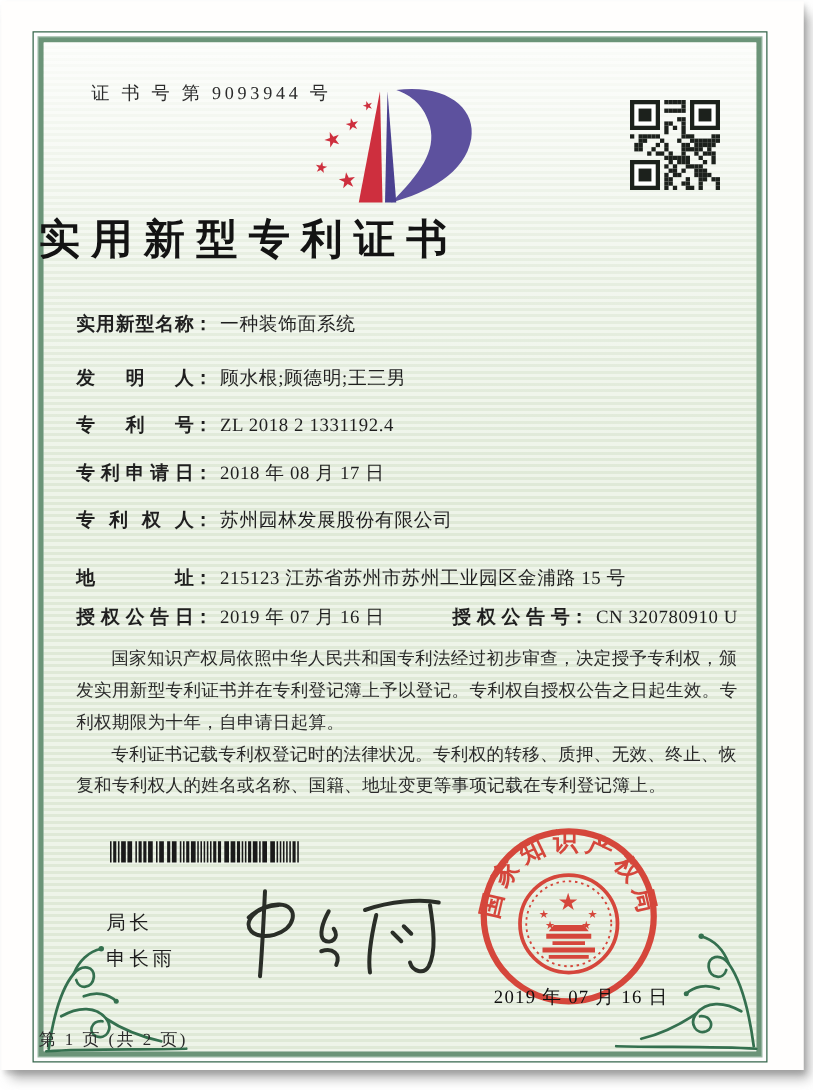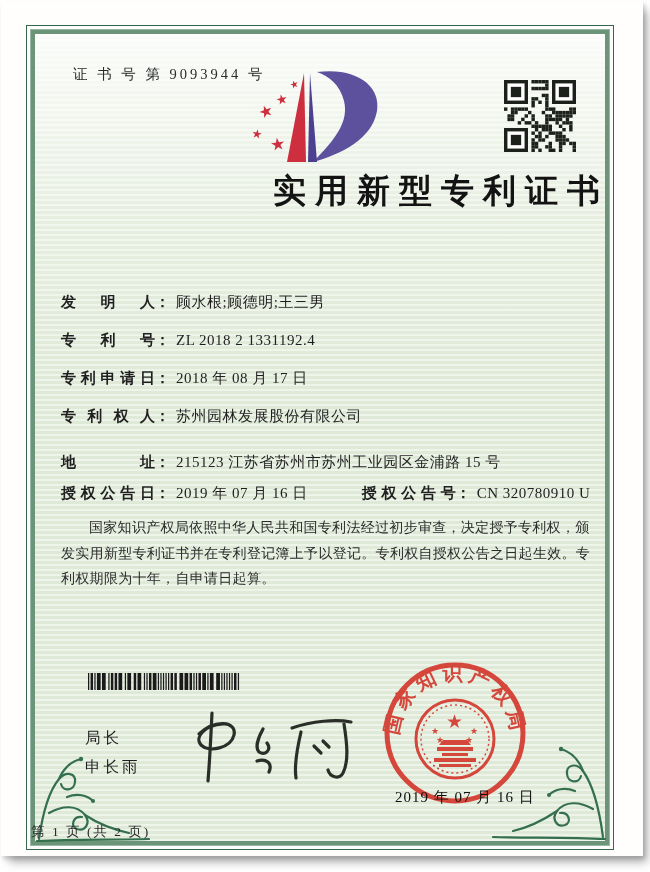--- a/index.html
+++ b/index.html
@@ -19,21 +19,21 @@
     box-shadow:6px 8px 9px -2px rgba(110,110,110,.55),2px 3px 4px rgba(130,130,130,.35);}
   .frame{position:absolute;left:30px;top:29px;width:578px;height:815px;
     border:4px solid var(--frame-band);
     box-shadow:inset 0 0 0 1px var(--frame-dark),0 0 0 1px #9ab8a4,0 0 0 4px #fdfdfd,0 0 0 5px #35654a;}
   .inner{position:absolute;left:0;top:0;right:0;bottom:0;overflow:hidden;
     background:repeating-linear-gradient(180deg,var(--paper) 0 2.5px,var(--stripe) 2.5px 5px);}
   .inner::after{content:"";position:absolute;inset:0;
     background:linear-gradient(180deg,rgba(255,255,255,.85),rgba(255,255,255,.25) 22%,rgba(255,255,255,0) 45%);}
   .abs{position:absolute;}
   .cert-number{left:60px;top:64px;font-size:14.5px;letter-spacing:3px;color:#2b2b2b;z-index:3;margin-left:12px;}
-  .title{left:30px;width:578px;top:168px;text-align:right;font-size:33px;font-weight:700;
+  .title{left:30px;width:578px;top:168px;text-align:left;font-size:33px;font-weight:700;
     letter-spacing:9px;color:#131313;z-index:3;}
   .row{left:60px;width:540px;font-size:15px;color:#1f1f1f;z-index:3;white-space:nowrap;}
   .flabel{display:inline-block;width:94px;text-align:justify;text-align-last:justify;font-weight:700;vertical-align:bottom;}
   .colon{font-weight:700;margin-right:6px;}
   .fvalue{letter-spacing:.5px;}
   .pair2{margin-left:54px;}
   .body-text{left:60px;top:514px;width:538px;font-size:14px;line-height:25.5px;
     color:#2a2a2a;letter-spacing:.3px;z-index:3;}
   .body-text p{text-indent:2em;}
   .director{left:84px;font-size:15.5px;letter-spacing:3px;color:#1e1e1e;z-index:4;}
@@ -205,20 +205,23 @@
       <rect x="14" y="0" width="7" height="7" fill="#1c211c"></rect>
       <rect x="15" y="1" width="5" height="5" fill="#fff"></rect>
       <rect x="16" y="2" width="3" height="3" fill="#1c211c"></rect>
       <rect x="0" y="14" width="7" height="7" fill="#1c211c"></rect>
       <rect x="1" y="15" width="5" height="5" fill="#fff"></rect>
       <rect x="2" y="16" width="3" height="3" fill="#1c211c"></rect>
     </svg>
 
   <div class="abs title">实用新型专利证书</div>
 
+  <div class="abs row" style="top:249px">
+    <span class="flabel">实用新型名称</span><span class="colon">：</span><span class="fvalue">一种装饰面系统</span>
+  </div>
   <div class="abs row" style="top:292px">
     <span class="flabel">发明人</span><span class="colon">：</span><span class="fvalue">顾水根;顾德明;王三男</span>
   </div>
   <div class="abs row" style="top:330px">
     <span class="flabel">专利号</span><span class="colon">：</span><span class="fvalue">ZL 2018 2 1331192.4</span>
   </div>
   <div class="abs row" style="top:368px">
     <span class="flabel">专利申请日</span><span class="colon">：</span><span class="fvalue">2018 年 08 月 17 日</span>
   </div>
   <div class="abs row" style="top:406px">
@@ -226,20 +229,21 @@
   </div>
   <div class="abs row" style="top:452px">
     <span class="flabel">地址</span><span class="colon">：</span><span class="fvalue">215123 江苏省苏州市苏州工业园区金浦路 15 号</span>
   </div>
   <div class="abs row" style="top:483px">
     <span class="flabel">授权公告日</span><span class="colon">：</span><span class="fvalue">2019 年 07 月 16 日</span><span class="flabel pair2">授权公告号</span><span class="colon">：</span><span class="fvalue">CN 320780910 U</span>
   </div>
 
   <div class="abs body-text">
     <p>国家知识产权局依照中华人民共和国专利法经过初步审查，决定授予专利权，颁发实用新型专利证书并在专利登记簿上予以登记。专利权自授权公告之日起生效。专利权期限为十年，自申请日起算。</p>
+    <p>专利证书记载专利权登记时的法律状况。专利权的转移、质押、无效、终止、恢复和专利权人的姓名或名称、国籍、地址变更等事项记载在专利登记簿上。</p>
   </div>
 
   <svg id="barcode" width="158" height="18" viewBox="0 0 158 18">
       <rect x="0" y="0" width="1.25" height="17" fill="#1a1a1a"></rect>
       <rect x="2.55" y="0" width="2.5" height="17" fill="#1a1a1a"></rect>
       <rect x="6.35" y="0" width="1.25" height="17" fill="#1a1a1a"></rect>
       <rect x="8.899999999999999" y="0" width="3.75" height="17" fill="#1a1a1a"></rect>
       <rect x="13.95" y="0" width="3.75" height="17" fill="#1a1a1a"></rect>
       <rect x="20.299999999999997" y="0" width="1.25" height="17" fill="#1a1a1a"></rect>
       <rect x="22.849999999999998" y="0" width="2.5" height="17" fill="#1a1a1a"></rect>

